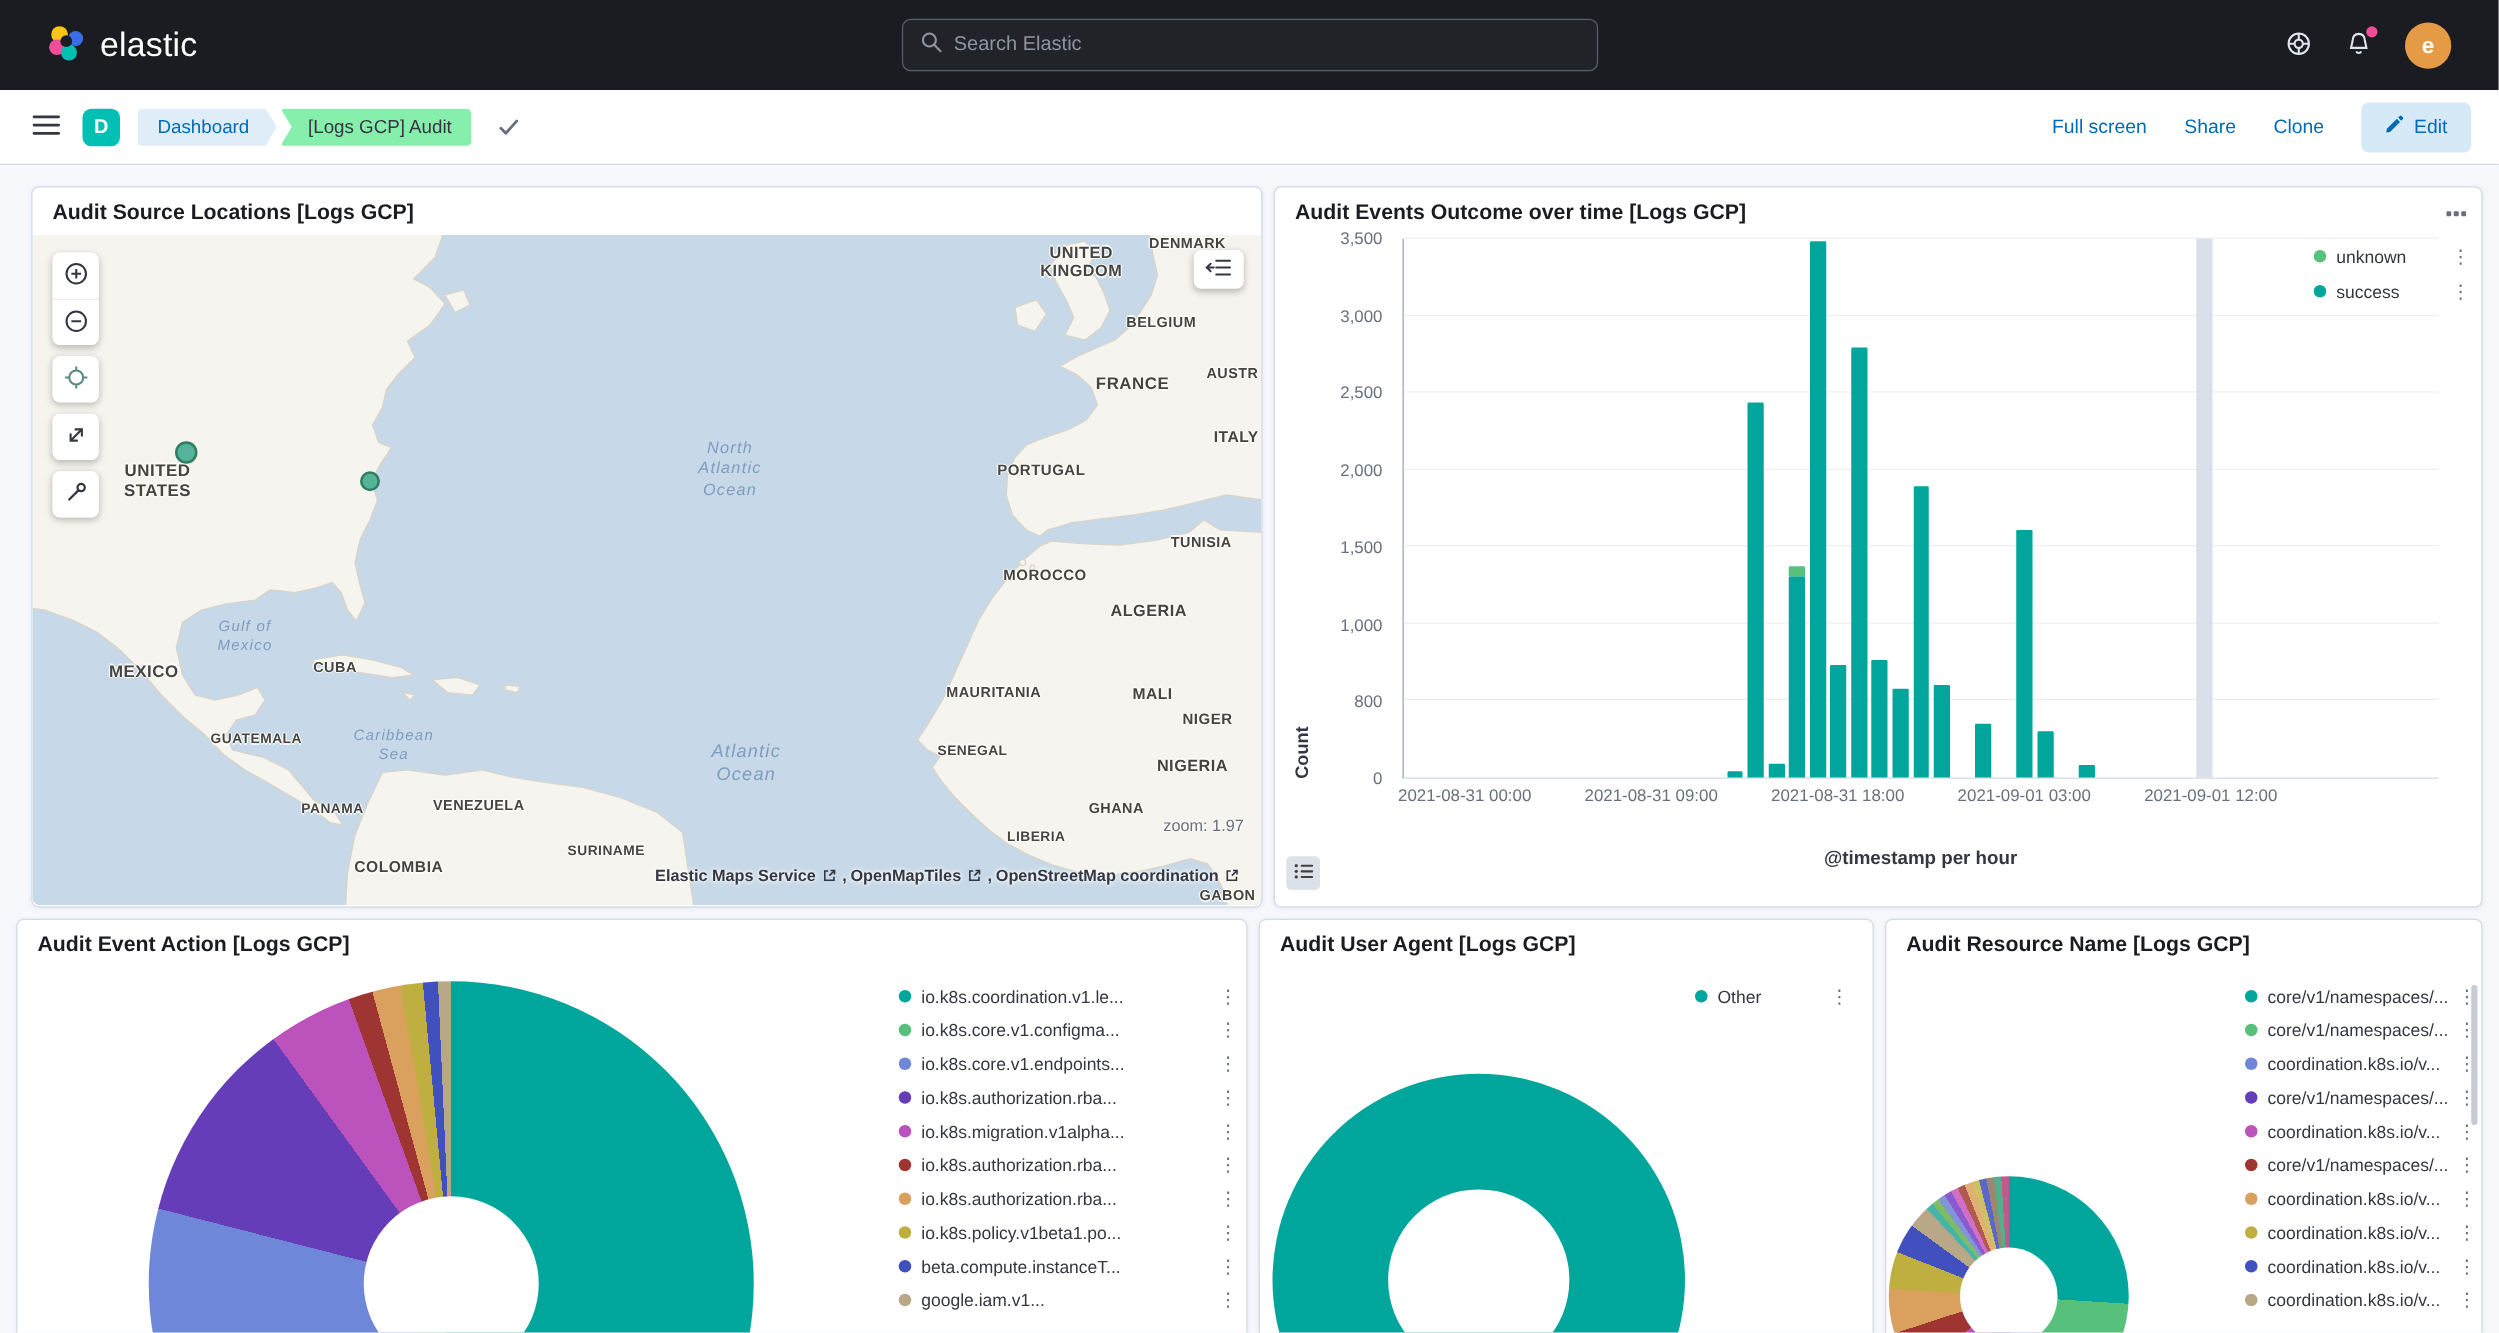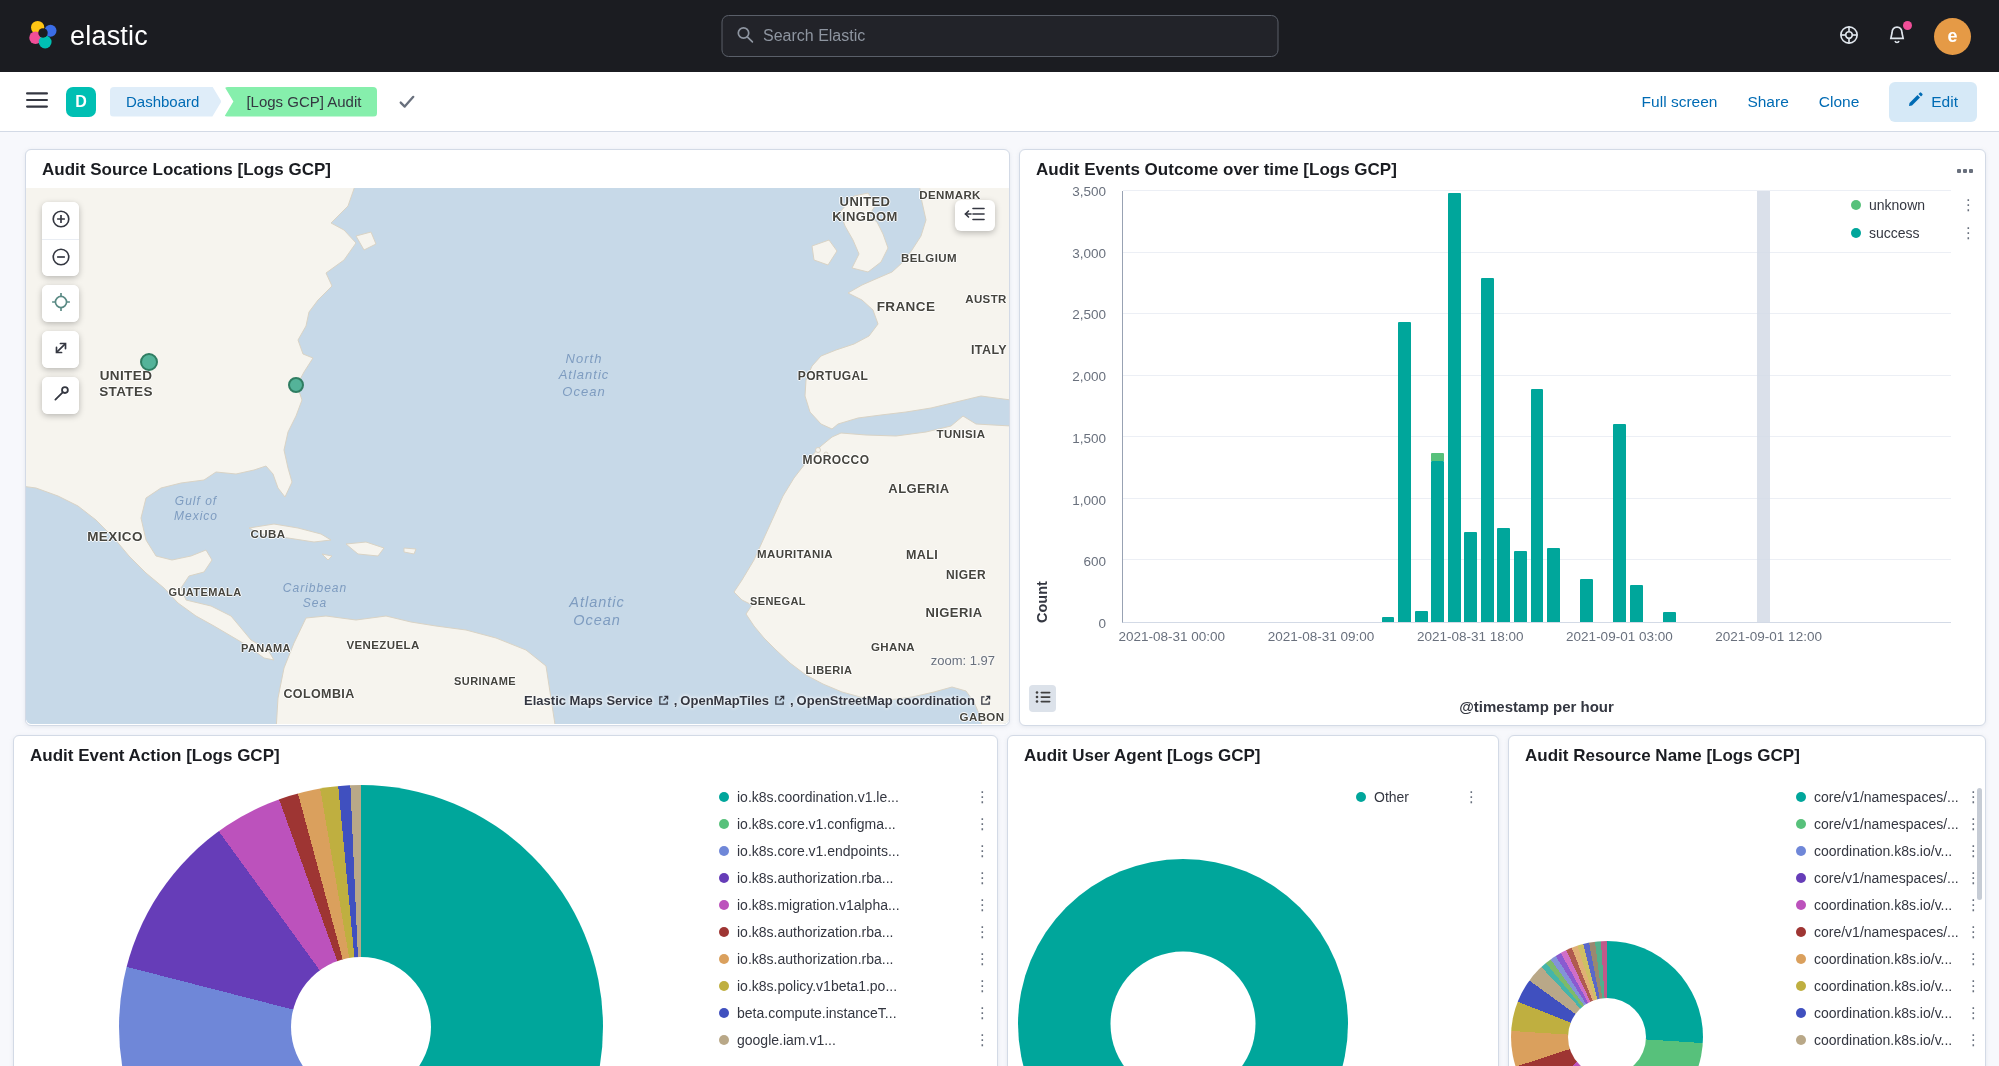--- a/index.html
+++ b/index.html
@@ -1,20 +1,20 @@
 <!DOCTYPE html>
 <html><head>
 <meta charset="utf-8">
 <style>
   * { margin:0; padding:0; box-sizing:border-box; }
   html,body { width:1999px; height:1066px; overflow:hidden; background:#F7F8FC;
     font-family:"Liberation Sans","DejaVu Sans",sans-serif; }
 
   
-  .topbar { position:relative; height:72px; background:#1B1C21; display:flex; align-items:center; padding:0 28px; z-index:30;}
+  .topbar { position:relative; height:72px; background:#1B1C21; display:flex; align-items:center; padding:0 38px; z-index:30;}
   .brand { display:flex; align-items:center; gap:12px; }
   .brand-text { color:#fff; font-size:27px; font-weight:500; letter-spacing:.2px; }
   .searchbox { position:absolute; left:50%; transform:translateX(-50%); width:557px; height:42px;
     background:#222329; border:1px solid #5A5F69; border-radius:7px; display:flex; align-items:center; padding:0 14px; gap:10px;}
   .searchbox input { flex:1; background:transparent; border:none; outline:none; color:#D4D8DE; font-size:16px; }
   .searchbox input::placeholder { color:#8E95A0; }
   .top-right { margin-left:auto; display:flex; align-items:center; gap:26px; }
   .iconbtn { background:none; border:none; cursor:pointer; position:relative; display:flex; align-items:center; }
   .notif-dot { position:absolute; top:-3px; right:-4px; width:9px; height:9px; border-radius:50%; background:#F04E98; }
   .avatar { width:37px; height:37px; border-radius:50%; background:#E59A46; color:#fff; font-size:18px; font-weight:700;
@@ -78,21 +78,21 @@
   .yaxis { position:absolute; left:0; top:41px; width:92px; height:432px; }
   .ytick { position:absolute; right:6px; transform:translateY(50%); font-size:13.5px; color:#69707D; }
   .plot { position:absolute; left:102px; top:41px; width:calc(100% - 136px); height:432px;
     border-left:1px solid #98A2B3; border-bottom:1px solid #D3DAE6; }
   .gridline { position:absolute; left:0; right:0; height:1px; background:#ECEFF5; }
   .vbar { position:absolute; bottom:0; border-radius:1px 1px 0 0; cursor:pointer; }
   .endzone { position:absolute; top:0; bottom:0; opacity:.85; }
   .xaxis { position:absolute; left:102px; top:479px; width:calc(100% - 136px); height:20px; }
   .xtick { position:absolute; transform:translateX(-50%); font-size:13.5px; color:#69707D; white-space:nowrap; }
   .xtitle { position:absolute; left:102px; top:528px; width:calc(100% - 136px); text-align:center;
-    font-size:15px; font-weight:700; color:#343741;margin-top:20px; }
+    font-size:15px; font-weight:700; color:#343741; }
   .legend { position:absolute; right:12px; top:46px; width:122px; display:flex; flex-direction:column; gap:10px; }
   .legend-row { display:flex; align-items:center; font-size:14px; color:#343741; cursor:pointer; }
   .dot { width:10px; height:10px; border-radius:50%; flex:none; margin-right:8px; }
   .kebab { margin-left:auto; color:#69707D; font-size:15px; width:12px; text-align:center; cursor:pointer; }
   .legend-toggle { position:absolute; left:9px; top:535px; width:27px; height:27px; background:#DCE2EA; border:none; border-radius:4px;
     display:flex; align-items:center; justify-content:center; cursor:pointer; }
 
   
   .donut { position:absolute; border-radius:50%; cursor:pointer; }
   .donut .hole { position:absolute; left:50%; top:50%; transform:translate(-50%,-50%); background:#fff; border-radius:50%; }
@@ -370,21 +370,21 @@
                 <rect x="0" y="1" width="4" height="4" rx="1"></rect>
                 <rect x="6" y="1" width="4" height="4" rx="1"></rect>
                 <rect x="12" y="1" width="4" height="4" rx="1"></rect>
               </g>
             </svg></span>
       </button>
 
       <div class="ytitle">Count</div>
       <div class="yaxis">
           <div class="ytick" style="bottom: 0%;">0</div>
-          <div class="ytick" style="bottom: 14.2857%;">600</div>
+          <div class="ytick" style="bottom: 14.2857%;">800</div>
           <div class="ytick" style="bottom: 28.5714%;">1,000</div>
           <div class="ytick" style="bottom: 42.8571%;">1,500</div>
           <div class="ytick" style="bottom: 57.1429%;">2,000</div>
           <div class="ytick" style="bottom: 71.4286%;">2,500</div>
           <div class="ytick" style="bottom: 85.7143%;">3,000</div>
           <div class="ytick" style="bottom: 100%;">3,500</div>
         </div>
       <div class="plot">
           <div class="gridline" style="bottom: 14.2857%;"></div>
           <div class="gridline" style="bottom: 28.5714%;"></div>

